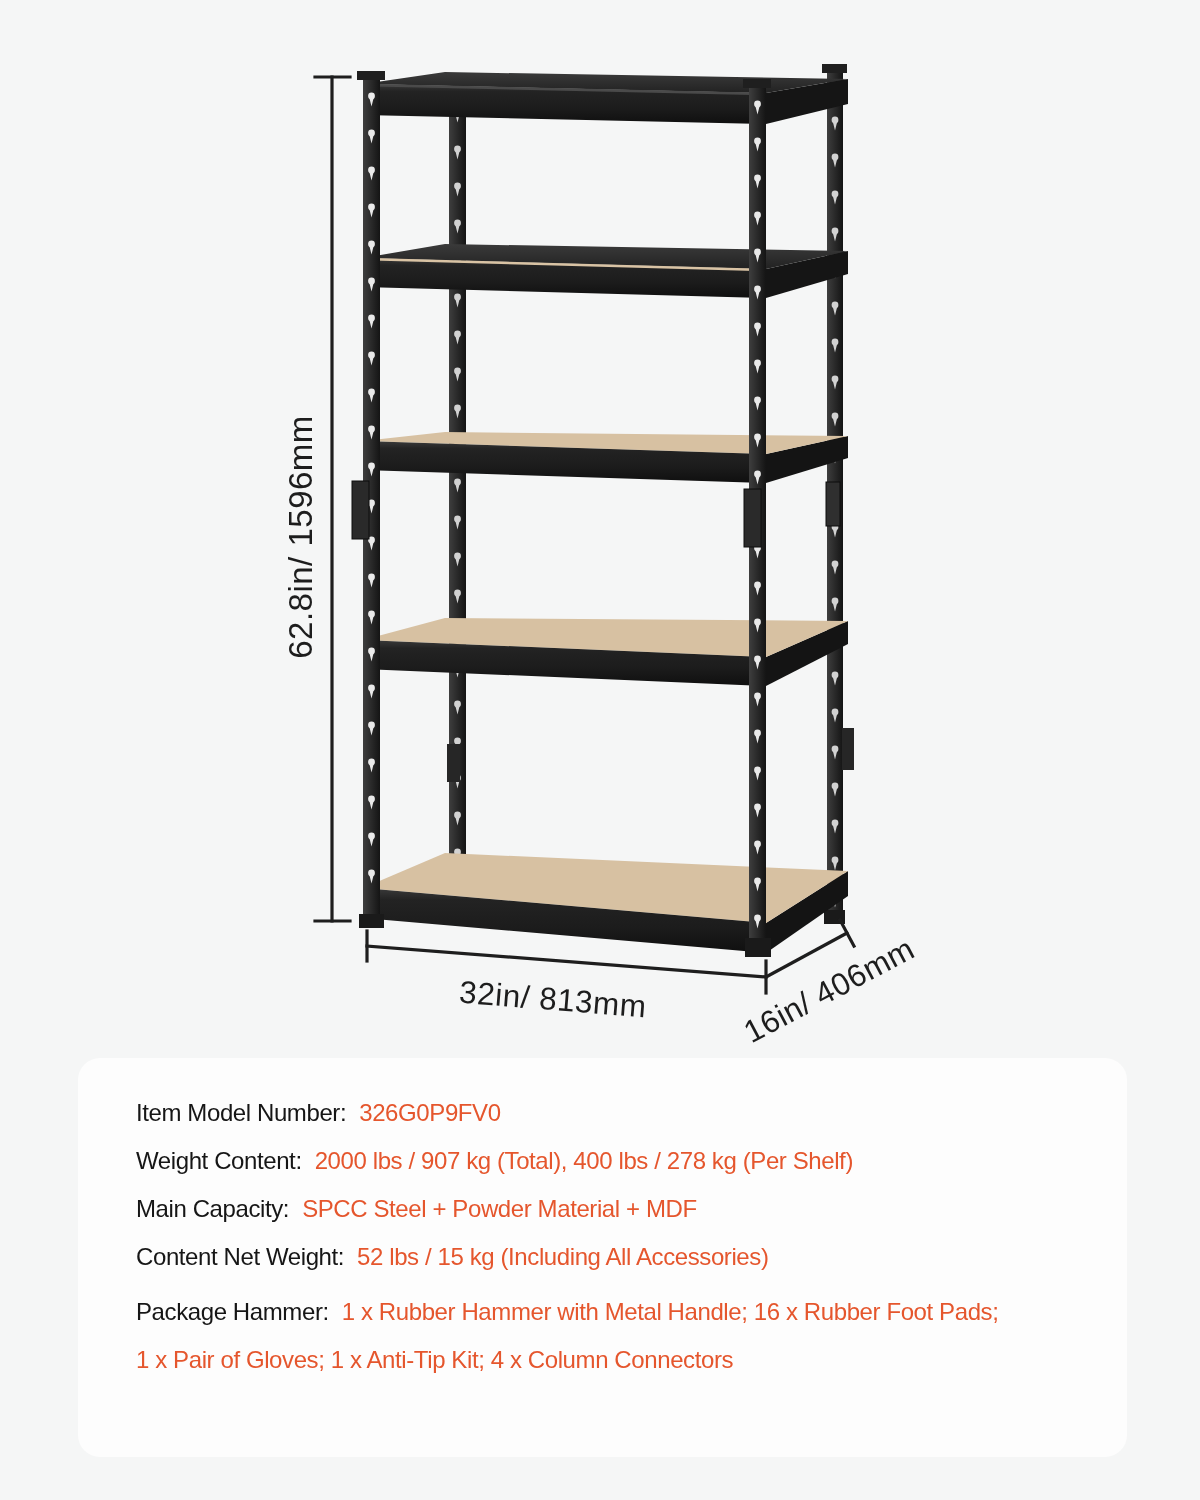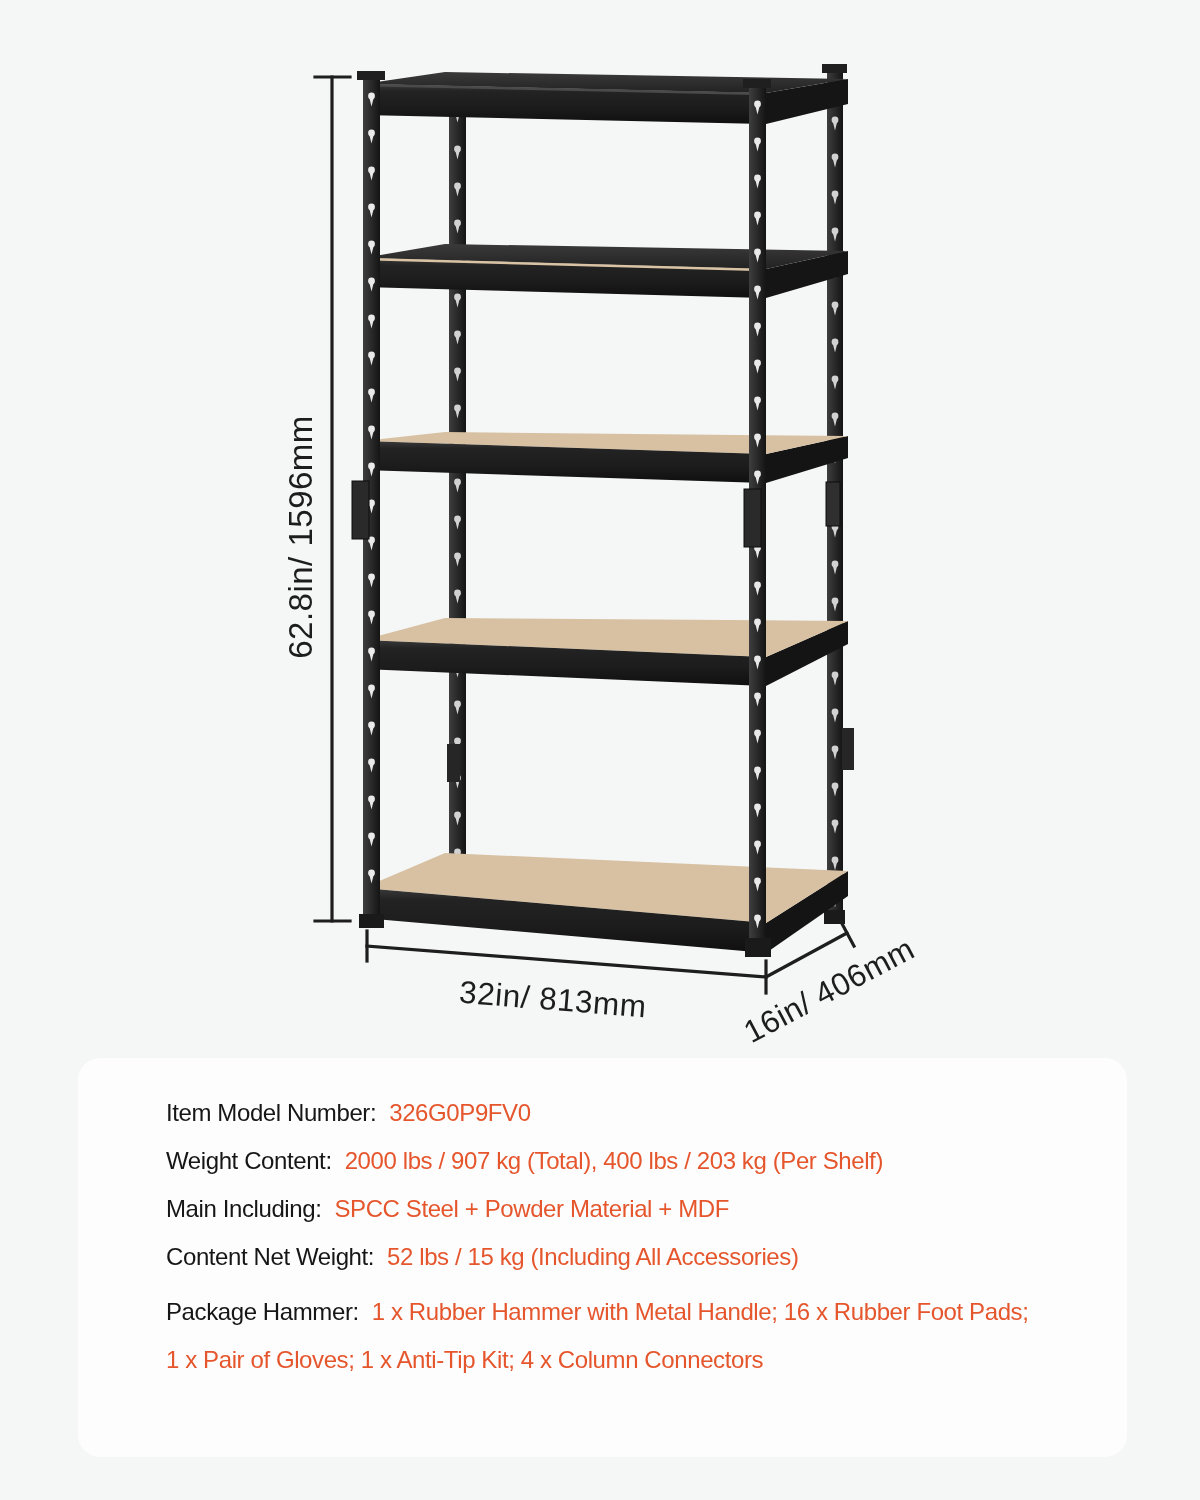--- a/index.html
+++ b/index.html
@@ -22,21 +22,20 @@
     border-radius:22px;
     box-sizing:border-box;
     padding:31px 58px 0 58px;
   }
   .spec-row{
     height:48px;
     line-height:48px;
     font-size:24px;
     letter-spacing:-0.4px;
     white-space:nowrap;
-    margin-left:30px;
   }
   .spec-row:nth-child(5){margin-top:7px;}
   .spec-label{
     color:#161616;
     margin-right:13px;
   }
   .spec-label:empty{margin-right:0;}
   .spec-value{
     color:#e5562d;
     font-weight:500;
@@ -335,24 +334,24 @@
         <text transform="translate(829 990) rotate(-28)" text-anchor="middle" dominant-baseline="central" font-size="31.5" letter-spacing="0.5">16in/ 406mm</text>
       </g>
     </svg>
   </div>
 
   <div class="spec-panel">
     <div class="spec-row">
       <span class="spec-label">Item Model Number:</span><span class="spec-value">326G0P9FV0</span>
     </div>
     <div class="spec-row">
-      <span class="spec-label">Weight Content:</span><span class="spec-value">2000 lbs / 907 kg (Total), 400 lbs / 203 kg (Per Shelf)</span>
-    </div>
-    <div class="spec-row">
-      <span class="spec-label">Main Including:</span><span class="spec-value">SPCC Steel + Powder Material + MDF</span>
+      <span class="spec-label">Weight Content:</span><span class="spec-value">2000 lbs / 907 kg (Total), 400 lbs / 278 kg (Per Shelf)</span>
+    </div>
+    <div class="spec-row">
+      <span class="spec-label">Main Capacity:</span><span class="spec-value">SPCC Steel + Powder Material + MDF</span>
     </div>
     <div class="spec-row">
       <span class="spec-label">Content Net Weight:</span><span class="spec-value">52 lbs / 15 kg (Including All Accessories)</span>
     </div>
     <div class="spec-row">
       <span class="spec-label">Package Hammer:</span><span class="spec-value">1 x Rubber Hammer with Metal Handle; 16 x Rubber Foot Pads;</span>
     </div>
     <div class="spec-row">
       <span class="spec-label"></span><span class="spec-value">1 x Pair of Gloves; 1 x Anti-Tip Kit; 4 x Column Connectors</span>
     </div>

